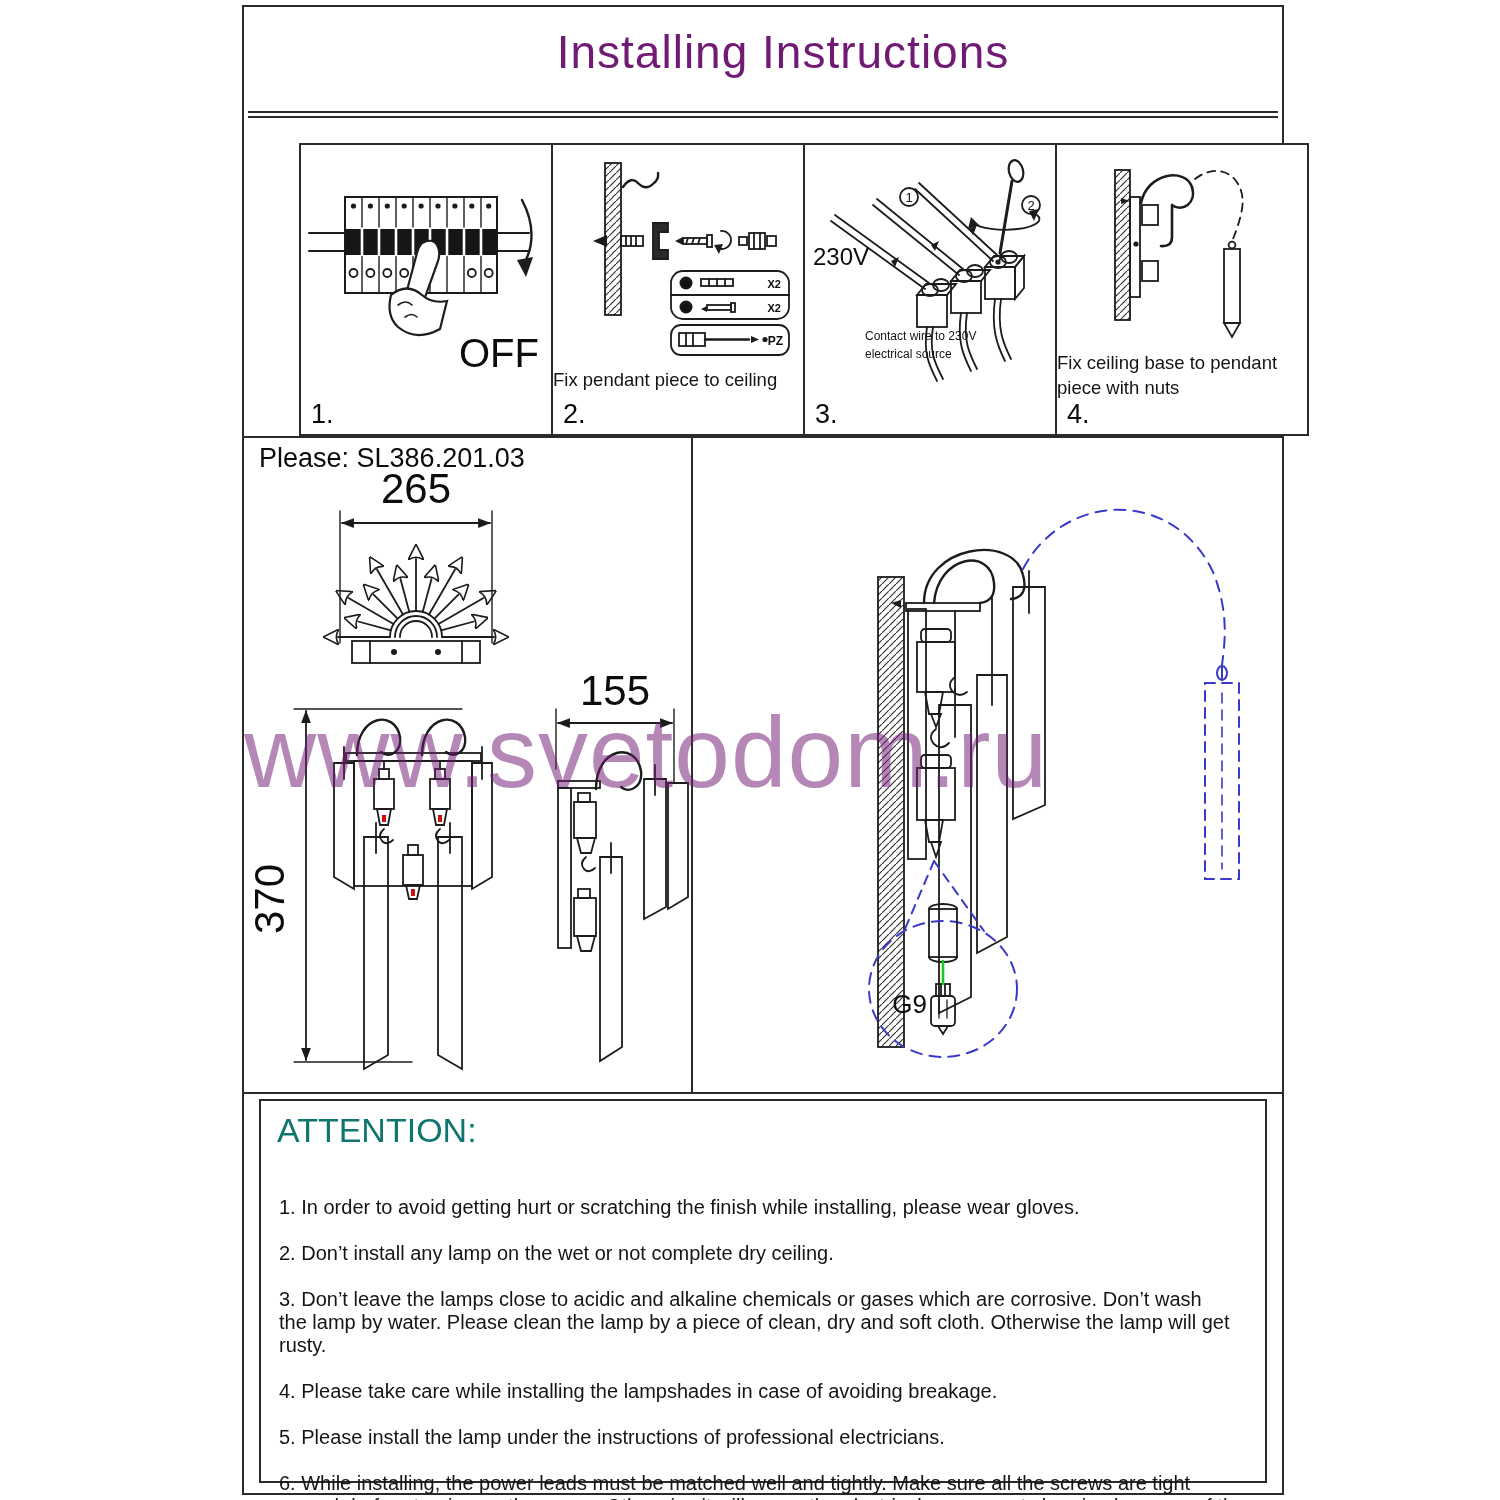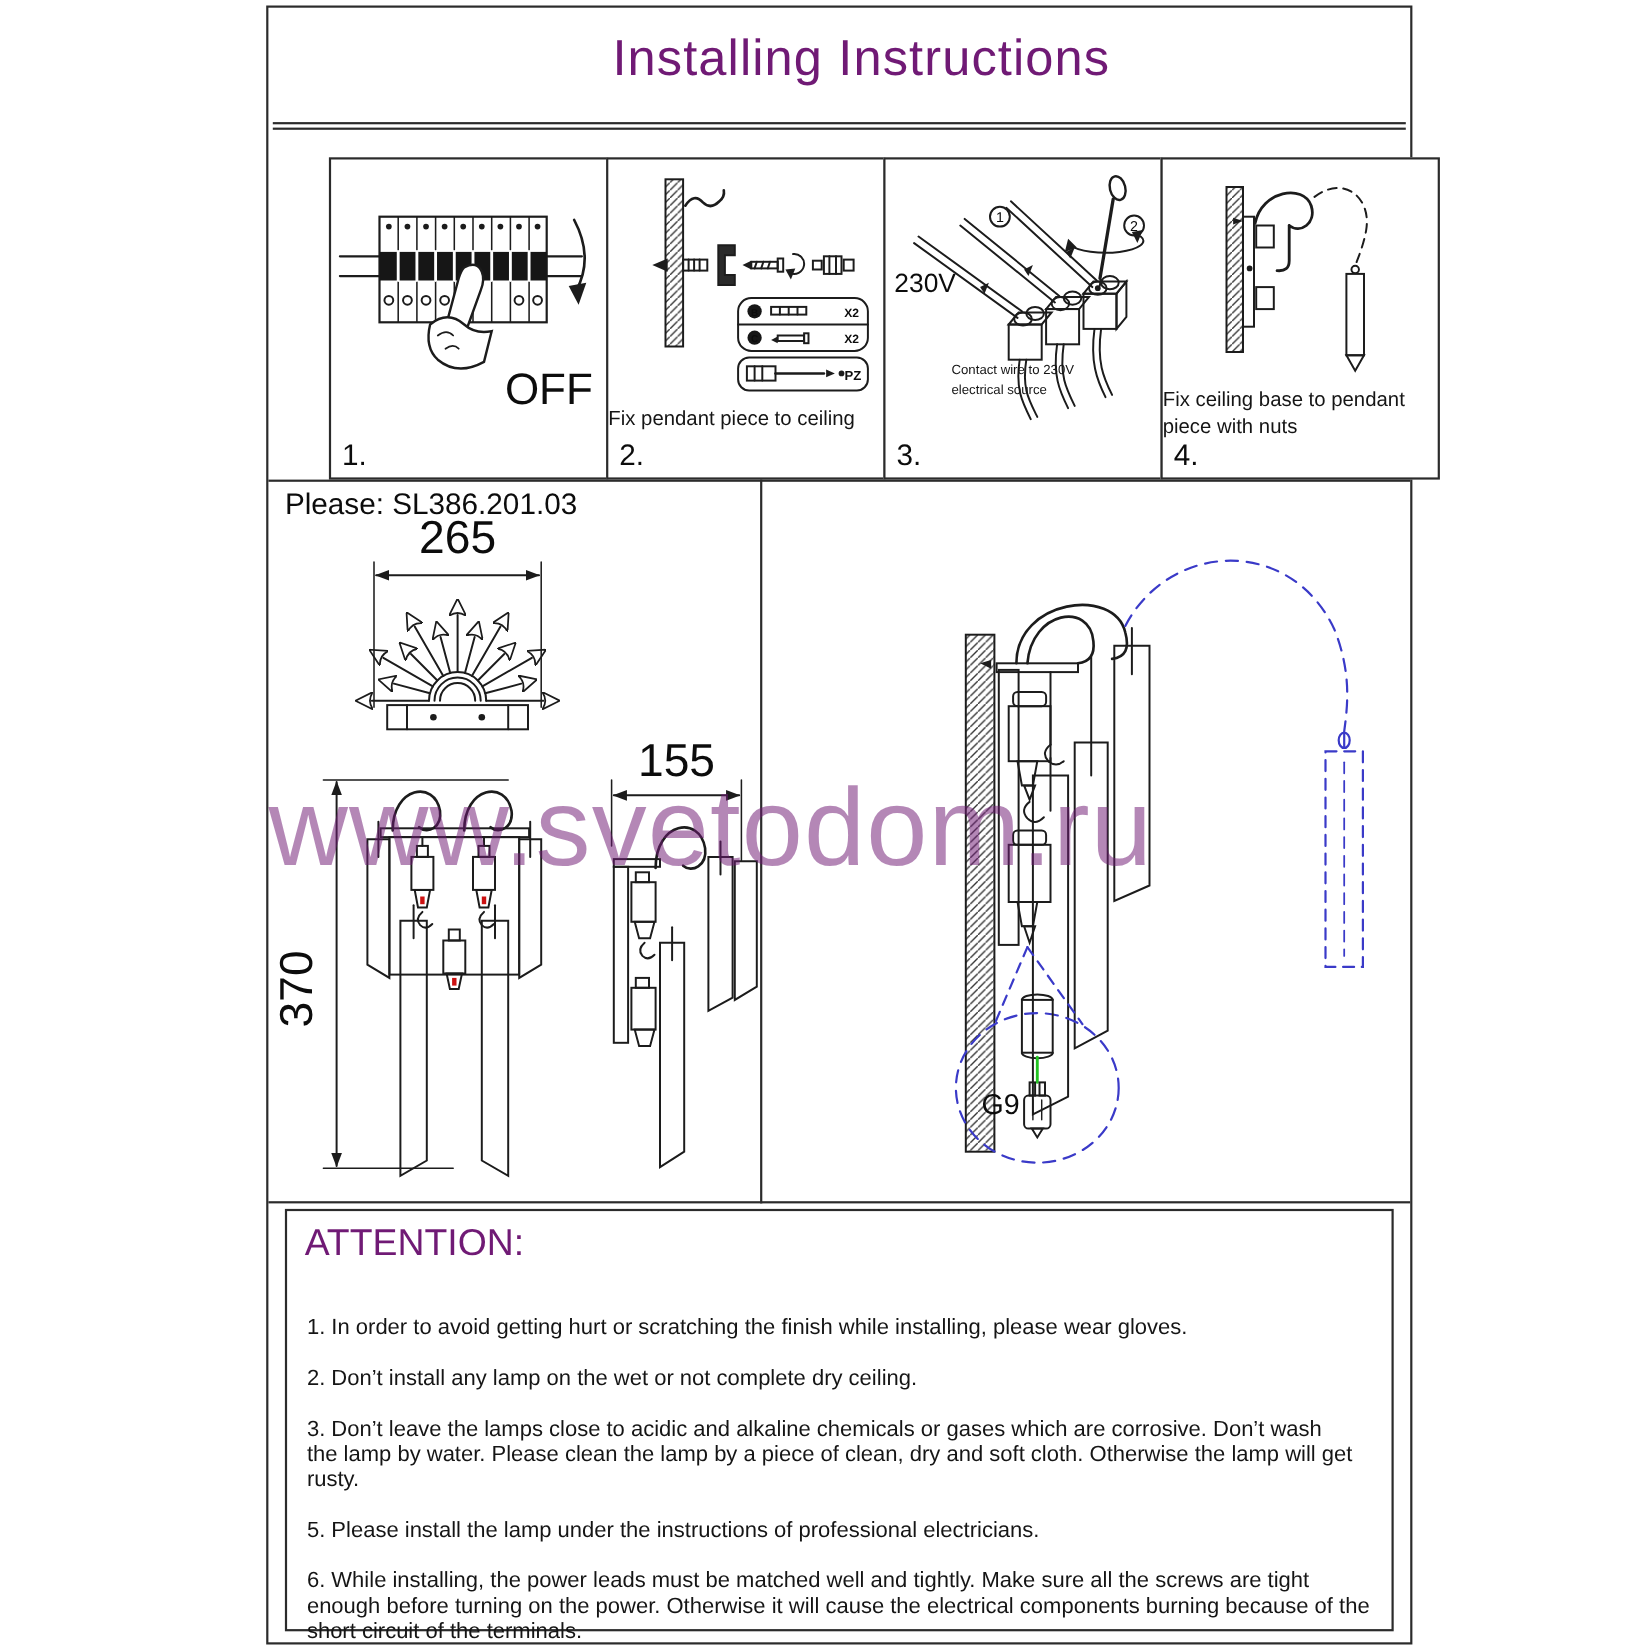--- a/index.html
+++ b/index.html
@@ -15,21 +15,21 @@
   .cap2{top:224px;left:0;width:100%;font-size:18.5px;}
   .cap3{top:182px;left:26px;font-size:12px;line-height:1.5;margin-left:34px;}
   .cap4{top:206px;left:0;width:100%;text-align:left;font-size:18.5px;line-height:1.35;}
   .model{position:absolute;left:15px;top:436px;font-size:27px;color:#0c0c0c;}
   .hline{position:absolute;left:0;width:100%;height:2px;background:#2b2b2b;}
   .vdiv{position:absolute;left:447px;top:429px;width:2px;height:658px;background:#2b2b2b;}
   .left-draw{position:absolute;left:0;top:430px;}
   .right-draw{position:absolute;left:449px;top:430px;}
   .watermark{position:absolute;left:0;top:688px;width:100%;font-size:100px;font-weight:400;letter-spacing:1px;color:#701a75;opacity:.52;white-space:nowrap;pointer-events:none;}
   .attention{position:absolute;left:15px;top:1092px;width:1008px;height:384px;border:2px solid #2b2b2b;box-sizing:border-box;background:#fff;}
-  .att-head{position:absolute;top:10px;left:16px;font-size:34px;color:#701a75;}
+  .att-head{position:absolute;top:10px;left:16px;font-size:34px;color:#0f766e;}
   .att-items{position:absolute;top:72px;left:18px;right:12px;font-size:20px;line-height:23px;white-space:pre-line;color:#151515;}
   svg text{font-family:"Liberation Sans",sans-serif;fill:#0c0c0c;stroke:none;}
 </style>
 </head>
 <body>
 
 <div class="page">
 
   <div class="title">Installing Instructions</div>
   <div class="double-rule"></div>
@@ -458,20 +458,21 @@
 
   <div class="watermark">www.svetodom.ru</div>
 
   <div class="attention">
     <div class="att-head">ATTENTION:</div>
     <div class="att-items">
       <div>1. In order to avoid getting hurt or scratching the finish while installing, please wear gloves.</div>
       <div>2. Don’t install any lamp on the wet or not complete dry ceiling.</div>
       <div>3. Don’t leave the lamps close to acidic and alkaline chemicals or gases which are corrosive. Don’t wash
 the lamp by water. Please clean the lamp by a piece of clean, dry and soft cloth. Otherwise the lamp will get rusty.</div>
+      <div>4. Please take care while installing the lampshades in case of avoiding breakage.</div>
       <div>5. Please install the lamp under the instructions of professional electricians.</div>
       <div>6. While installing, the power leads must be matched well and tightly. Make sure all the screws are tight
 enough before turning on the power. Otherwise it will cause the electrical components burning because of the
 short circuit of the terminals.</div>
       
       
       
     </div>
   </div>
 

